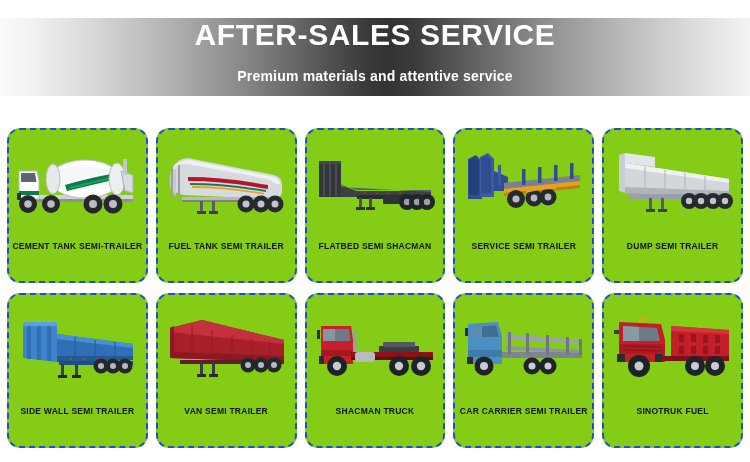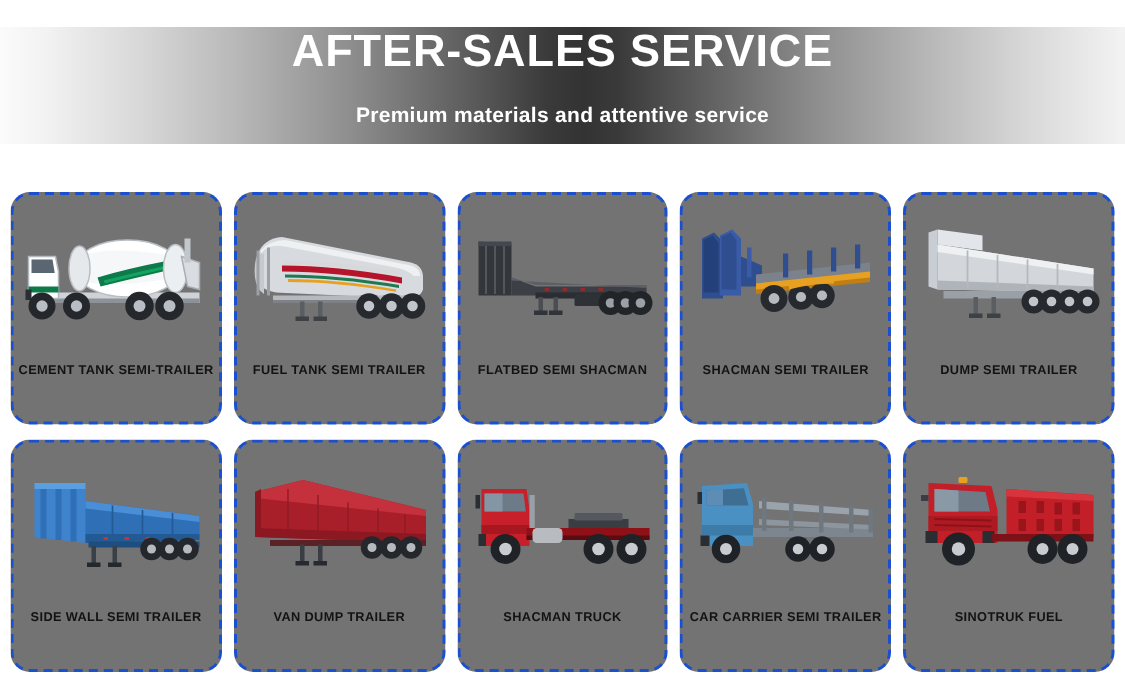--- a/index.html
+++ b/index.html
@@ -39,21 +39,21 @@
 
   
   .grid{
     position:absolute;left:7px;top:128px;width:736px;
     display:grid;grid-template-columns:repeat(5,1fr);
     grid-auto-rows:155px;column-gap:8px;row-gap:10px;
   }
   .card{
     position:relative;box-sizing:border-box;
     border:2px dashed #1a4fd0;border-radius:13px;
-    background:#737373;
+    background:#84cc16;
     display:flex;flex-direction:column;align-items:flex-end;justify-content:flex-start;
     overflow:hidden;
   }
   .card-media{
     width:100%;height:112px;
     display:flex;align-items:center;justify-content:center;
     padding-top:2px;box-sizing:border-box;
   }
   .card-media svg{display:block;}
   .card-label{
@@ -227,21 +227,21 @@
               <circle cx="56" cy="58" r="3.6" fill="#b6babf"></circle>
             <circle cx="74" cy="57" r="8.5" fill="#26292d"></circle>
               <circle cx="74" cy="57" r="3.4" fill="#b6babf"></circle>
             <circle cx="88" cy="56" r="8.5" fill="#26292d"></circle>
               <circle cx="88" cy="56" r="3.4" fill="#b6babf"></circle>
 
             <path d="M66 48 Q80 44 96 44 L96 48 Q80 48 66 52 Z" fill="#e8a020"></path>
           </g>
         </svg>
       </div>
-      <div class="card-label">SHACMAN SEMI TRAILER</div>
+      <div class="card-label">SERVICE SEMI TRAILER</div>
     </div>
 
     <div class="card">
       <div class="card-media">
         <svg width="128" height="92" viewBox="0 0 128 92">
           <g>
 
             <path d="M16 12 L46 16 L46 26 L16 22 Z" fill="#e2e6ea"></path>
             <path d="M10 14 L16 12 L16 52 L10 50 Z" fill="#c9ced4"></path>
 
@@ -351,21 +351,21 @@
 
             <circle cx="86" cy="59" r="7.5" fill="#24272b"></circle>
               <circle cx="86" cy="59" r="3" fill="#b6babf"></circle>
             <circle cx="99" cy="59" r="7.5" fill="#24272b"></circle>
               <circle cx="99" cy="59" r="3" fill="#b6babf"></circle>
             <circle cx="112" cy="59" r="7.5" fill="#24272b"></circle>
               <circle cx="112" cy="59" r="3" fill="#b6babf"></circle>
           </g>
         </svg>
       </div>
-      <div class="card-label">VAN DUMP TRAILER</div>
+      <div class="card-label">VAN SEMI TRAILER</div>
     </div>
 
     <div class="card">
       <div class="card-media">
         <svg width="128" height="92" viewBox="0 0 128 92">
           <g>
 
             <path d="M10 20 L40 20 L42 34 L42 58 L10 58 Z" fill="#c8202b"></path>
             <path d="M12 23 L38 23 L39.5 35 L12 35 Z" fill="#6d7b88"></path>
             <path d="M12 23 L24 23 L24 35 L12 35 Z" fill="#8496a4"></path>

